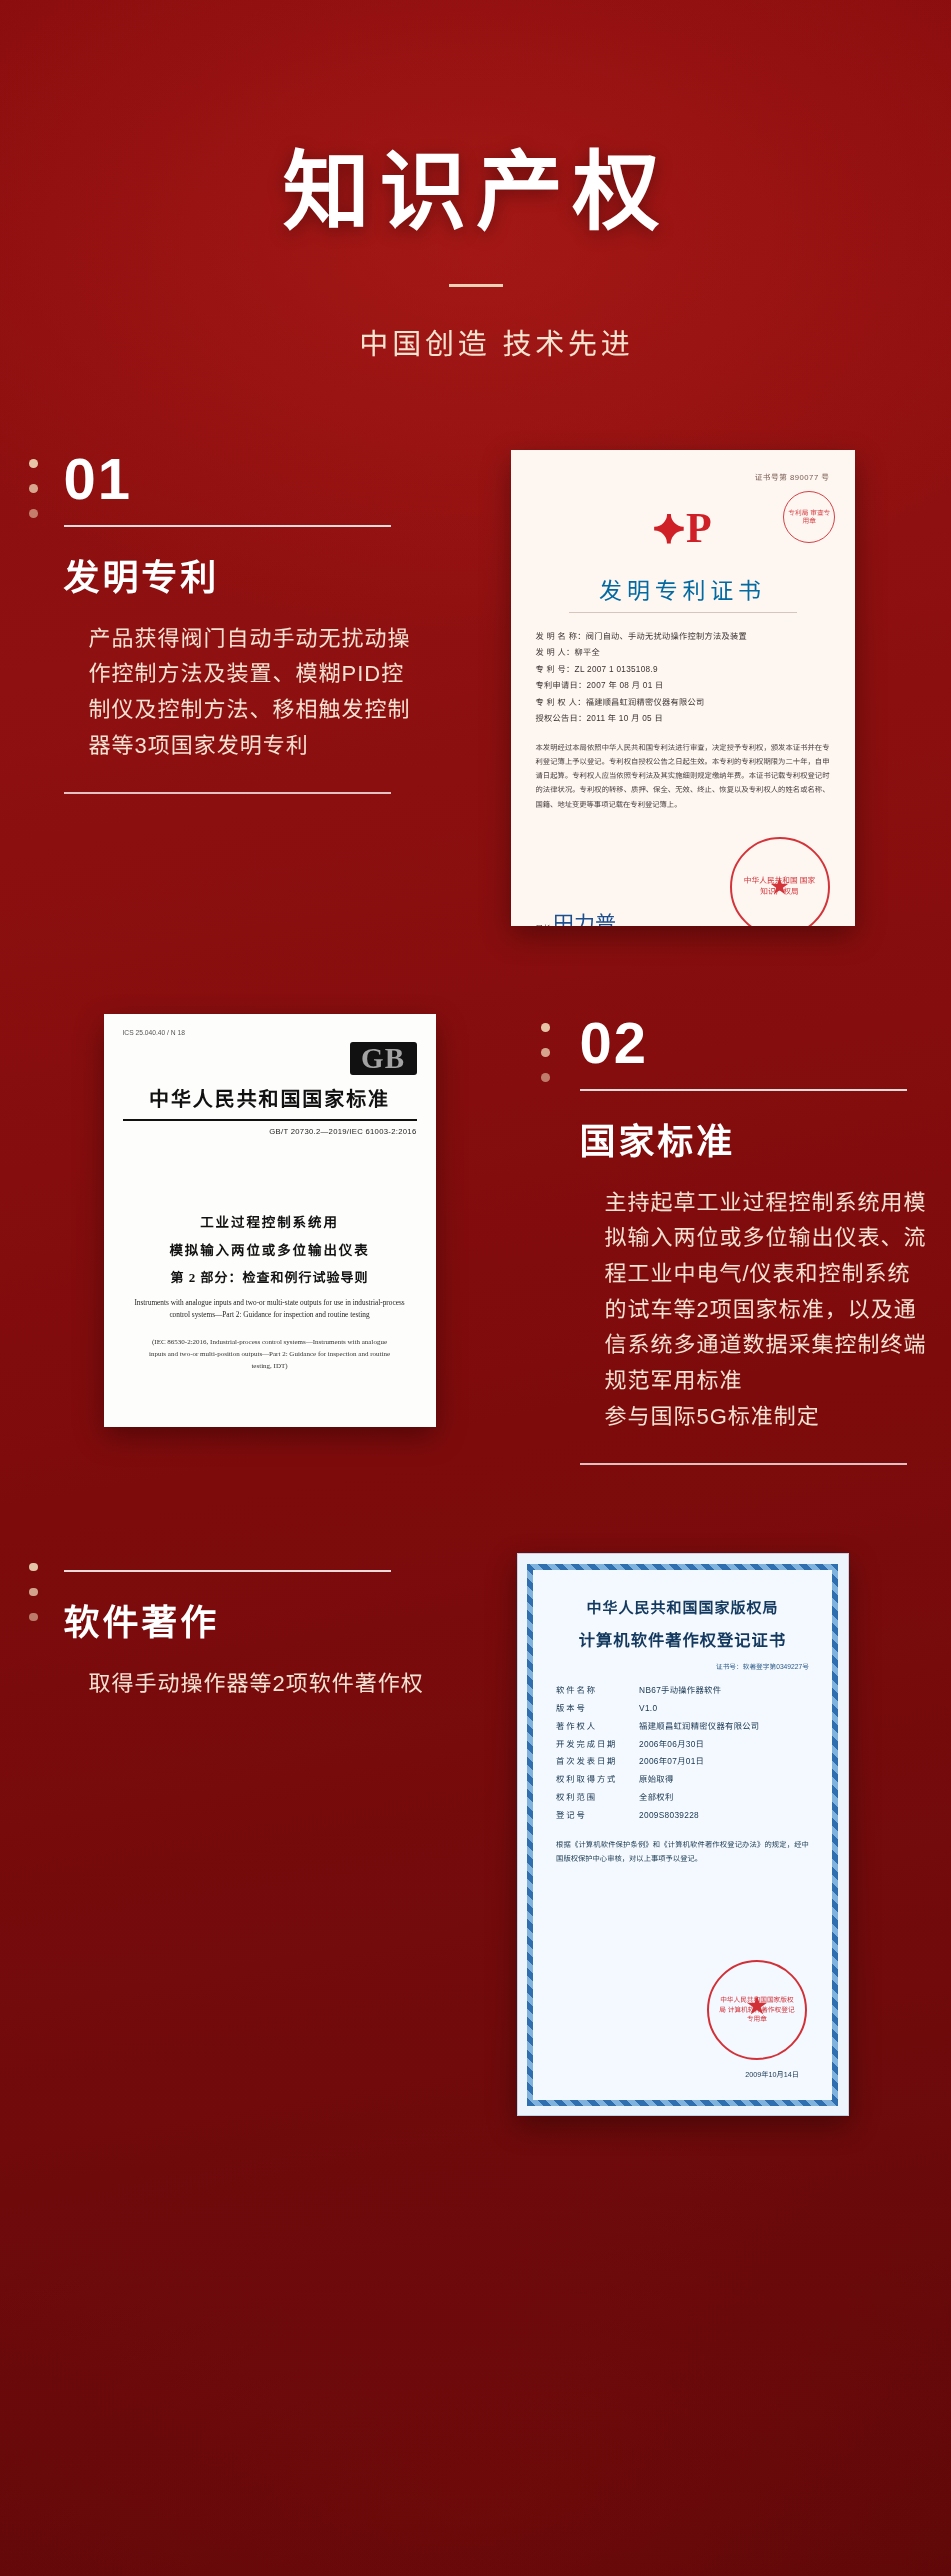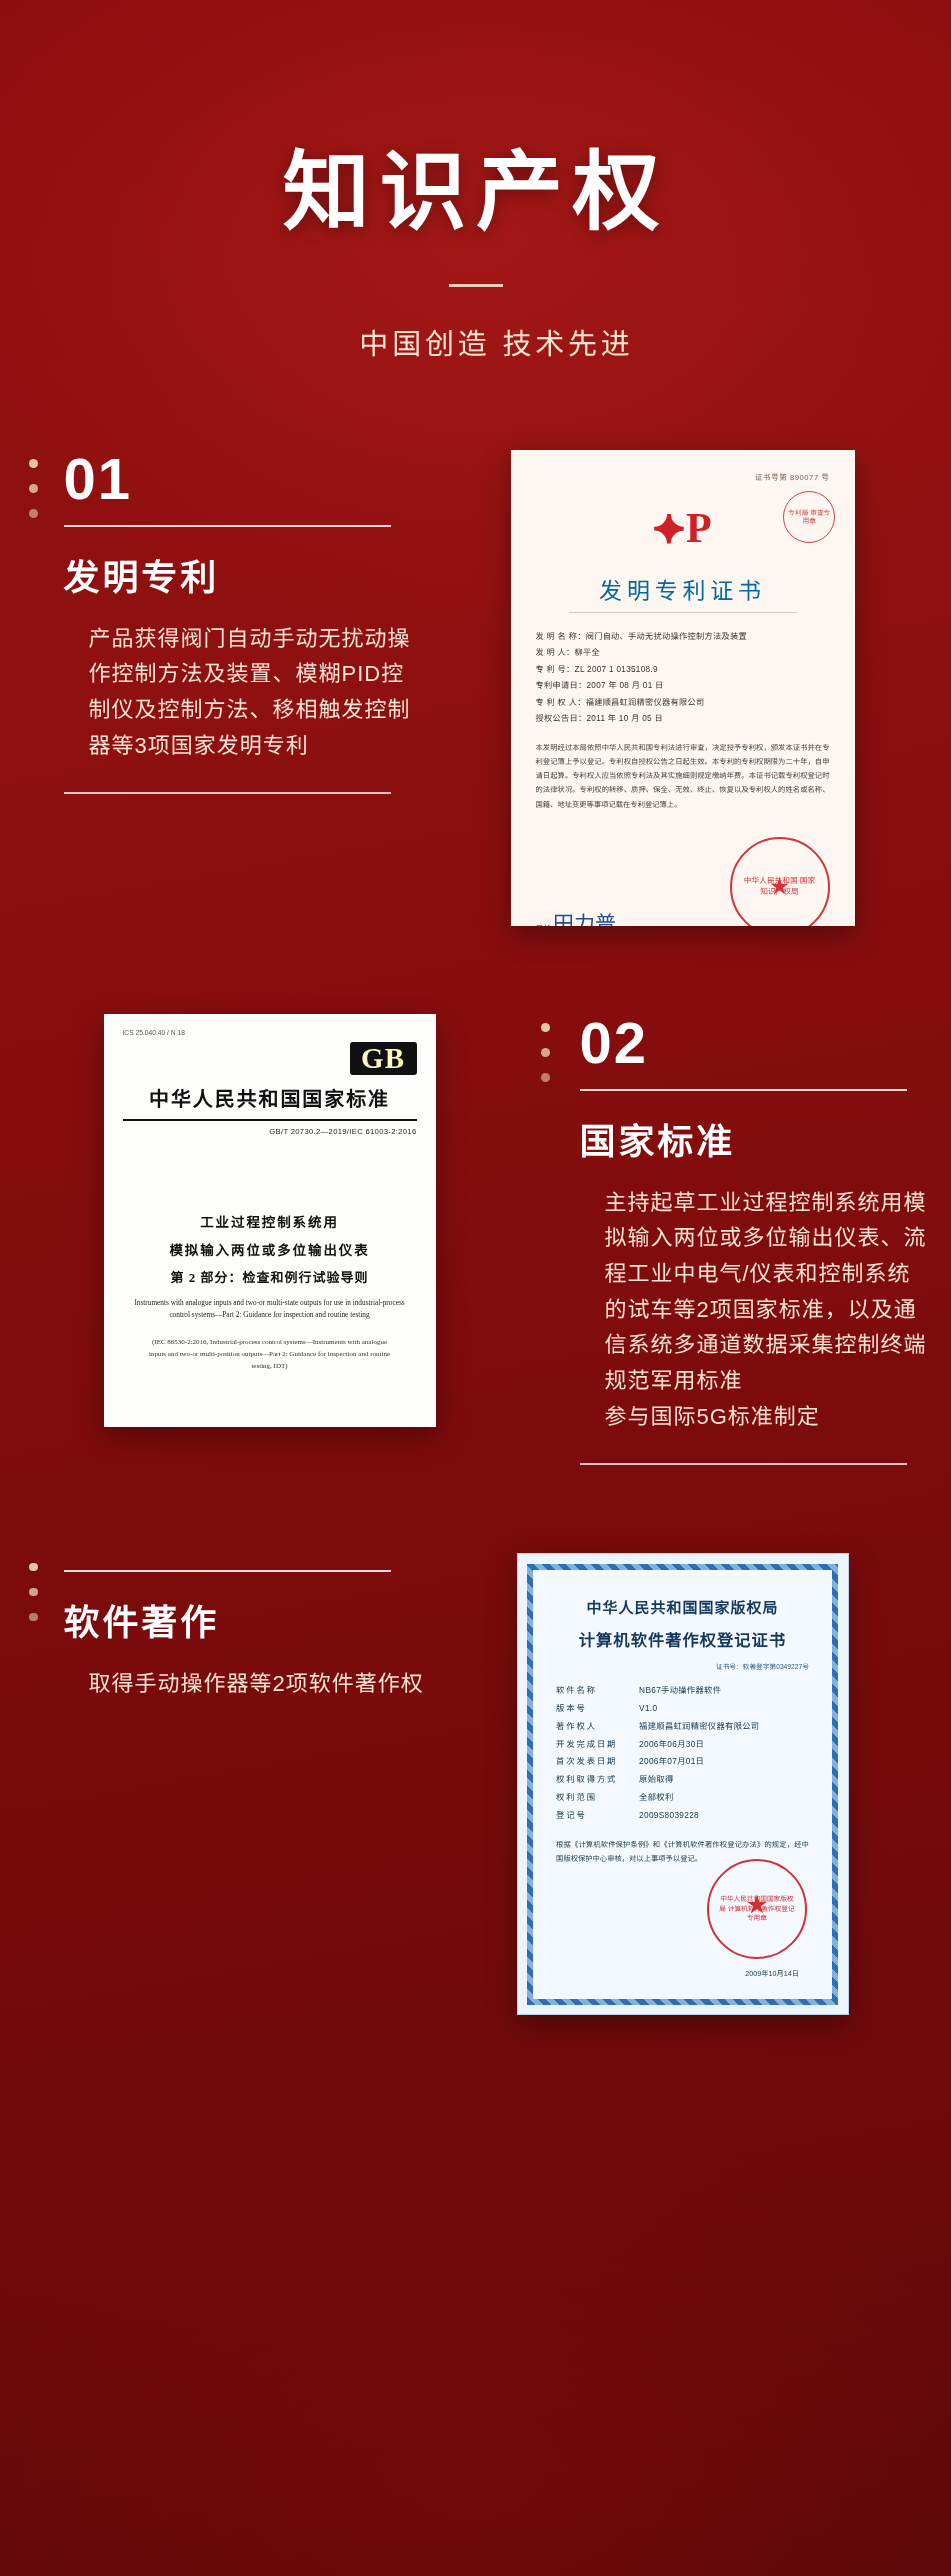--- a/index.html
+++ b/index.html
@@ -164,21 +164,21 @@
   }
   .c1-seal .star { position:absolute; font-size:19px; }
 
   
   .cert2 { width: 332px; height: 413px; padding: 15.4px 19px 13.5px; background:#fdfdfb; }
   .c2-code { font-size:6.7px; color:#555; }
   .c2-gb {
     margin-top:5.8px; display:flex; justify-content:flex-end;
   }
   .c2-gb span {
-    background:#111; color:#fef9c3; font-family:"Liberation Serif", serif;
+    background:#111; color:#a3a3a3; font-family:"Liberation Serif", serif;
     font-size: 29px; font-weight:bold; padding: 0 11.5px; line-height:1.15; letter-spacing:1px;
     border-radius: 2.9px;
   }
   .c2-title {
     text-align:center; font-family:"Liberation Serif", serif; font-weight:bold;
     font-size: 20px; letter-spacing: 1.9px; color:#111; margin-top: 7.7px;
   }
   .c2-rule { height:1.9px; background:#111; margin: 7.7px 0 5.8px; }
   .c2-std { text-align:right; font-size:7.7px; color:#222; letter-spacing:0.3px; }
   .c2-mid { margin-top: 75px; text-align:center; }
@@ -189,21 +189,21 @@
     margin-top: 11.5px; font-size: 7.3px; color:#222; line-height:1.7; text-align:center;
     font-family:"Liberation Serif", serif; padding: 0 5.8px;
   }
   .c2-iec {
     margin-top: 15.4px; font-size: 7px; color:#333; line-height:1.7; text-align:center;
     font-family:"Liberation Serif", serif; padding: 0 23px;
   }
 
   
   .cert3 {
-    width: 332px; height: 462px; padding: 0; background:#eef4fb;
+    width: 332px; height: 563px; padding: 0; background:#eef4fb;
     border: 1px solid #bcd4ea;
   }
   .c3-frame {
     margin: 9.6px; height: calc(100% - 19px);
     border: 6.7px solid transparent;
     background:
       linear-gradient(#f4f9ff,#f4f9ff) padding-box,
       repeating-linear-gradient(45deg, #2f6fb0 0 5.8px, #7fb2dd 5.8px 11.5px) border-box;
     position: relative; padding: 21px 23px;
   }

